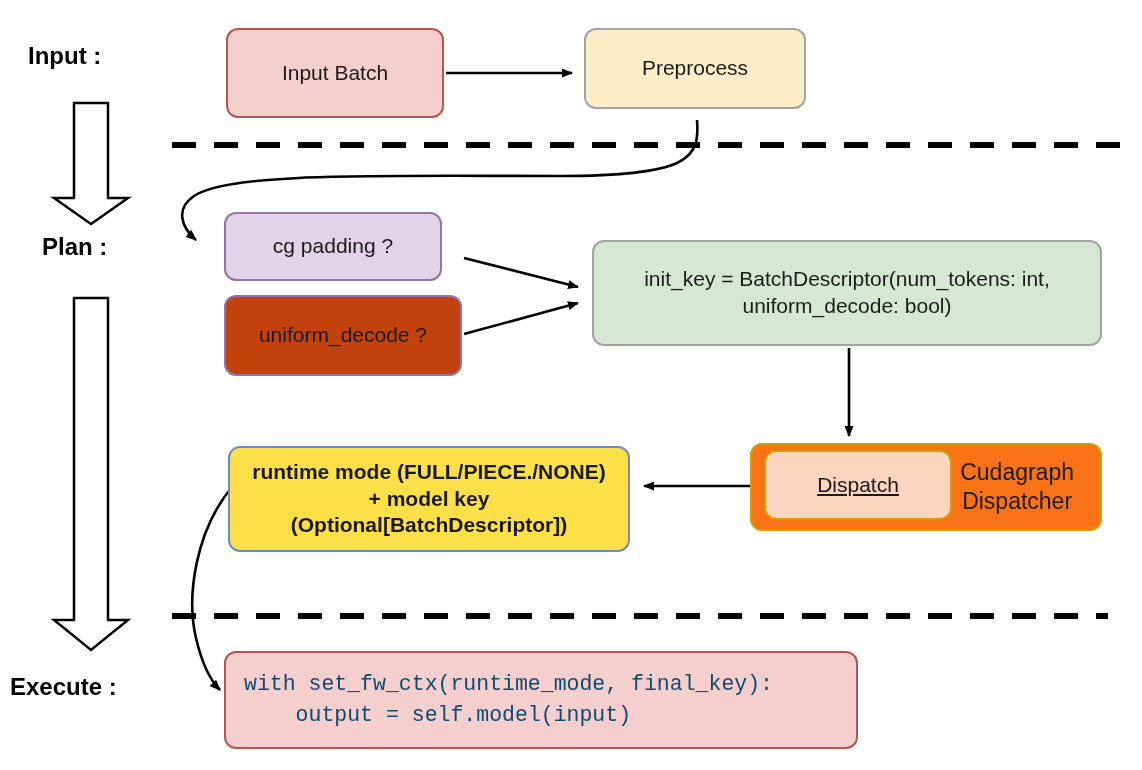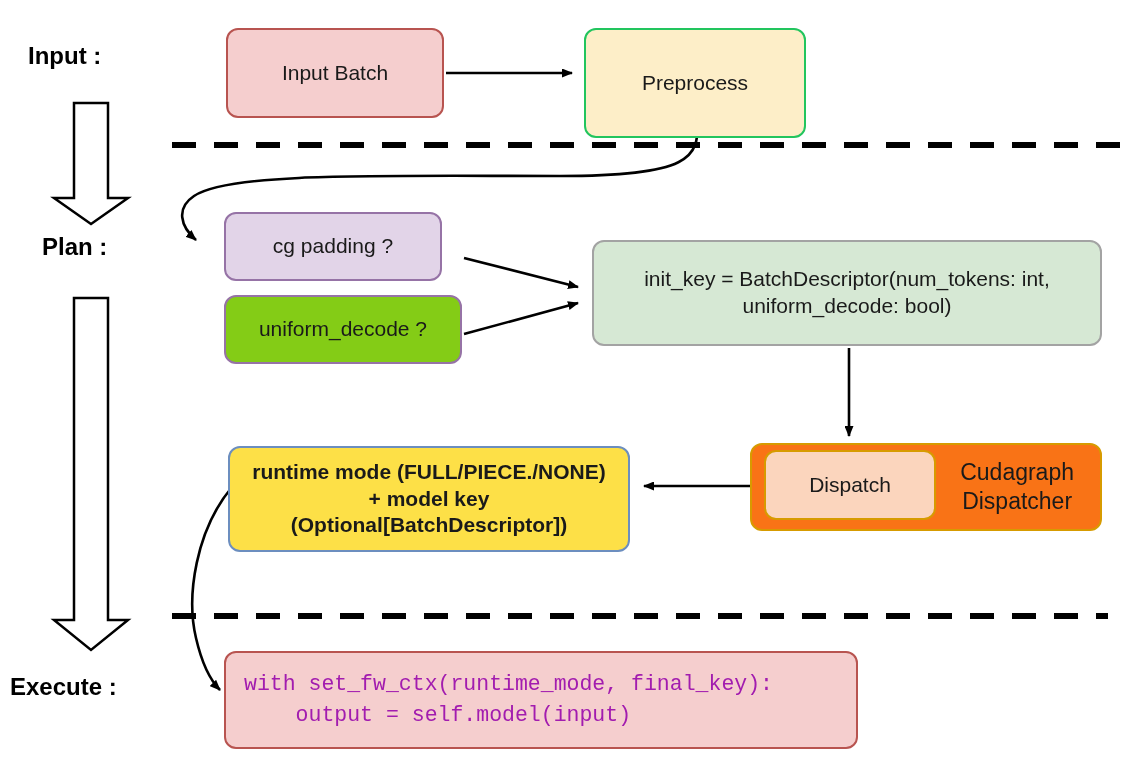--- a/index.html
+++ b/index.html
@@ -49,58 +49,59 @@
     line-height: 1.28;
     padding: 10px 10px;
   }
   .node.code {
     font-family: "Liberation Mono", monospace;
     font-size: 21.5px;
     text-align: left;
     justify-content: flex-start;
     white-space: pre;
     line-height: 1.45;
-    color: #a21caf;
+    color: #0c4a6e;
     padding-left: 18px;
   }
   .node-text { display: block; }
 
   
   #node-input-batch {
     left: 226px; top: 28px; width: 218px; height: 90px;
     background: #f5cece; border: 2px solid #b85450;
   }
   #node-preprocess {
-    left: 584px; top: 28px; width: 222px; height: 110px;
-    background: #fdeec8; border: 2px solid #22c55e;
+    left: 584px; top: 28px; width: 222px; height: 81px;
+    background: #fdeec8; border: 2px solid #a3a3a3;
   }
   #node-cg-padding {
     left: 224px; top: 212px; width: 218px; height: 69px;
     background: #e2d4e8; border: 2px solid #9673a6;
   }
   #node-uniform-decode {
-    left: 224px; top: 295px; width: 238px; height: 69px;
-    background: #84cc16; border: 2px solid #9673a6;
+    left: 224px; top: 295px; width: 238px; height: 81px;
+    background: #c2410c; border: 2px solid #9673a6;
   }
   #node-init-key {
     left: 592px; top: 240px; width: 510px; height: 106px;
     background: #d6e8d4; border: 2px solid #a3a3a3;
     font-size: 21px;
   }
   #node-cudagraph-dispatcher {
     left: 750px; top: 443px; width: 352px; height: 88px;
     background: #f97316; border: 2px solid #d79b00;
     justify-content: flex-end;
     padding-right: 26px;
     font-size: 23px;
   }
   #node-dispatch {
-    left: 764px; top: 450px; width: 172px; height: 70px;
+    left: 764px; top: 450px; width: 188px; height: 70px;
     background: #fbd5bd; border: 2px solid #d79b00;
     font-size: 21px;
+    text-decoration: underline;
   }
   #node-runtime-mode {
     left: 228px; top: 446px; width: 402px; height: 106px;
     background: #fde047; border: 2px solid #6c8ebf;
     font-size: 21px;
     font-weight: bold;
   }
   #node-execute-code {
     left: 224px; top: 651px; width: 634px; height: 98px;
     background: #f5cece; border: 2px solid #b85450;

